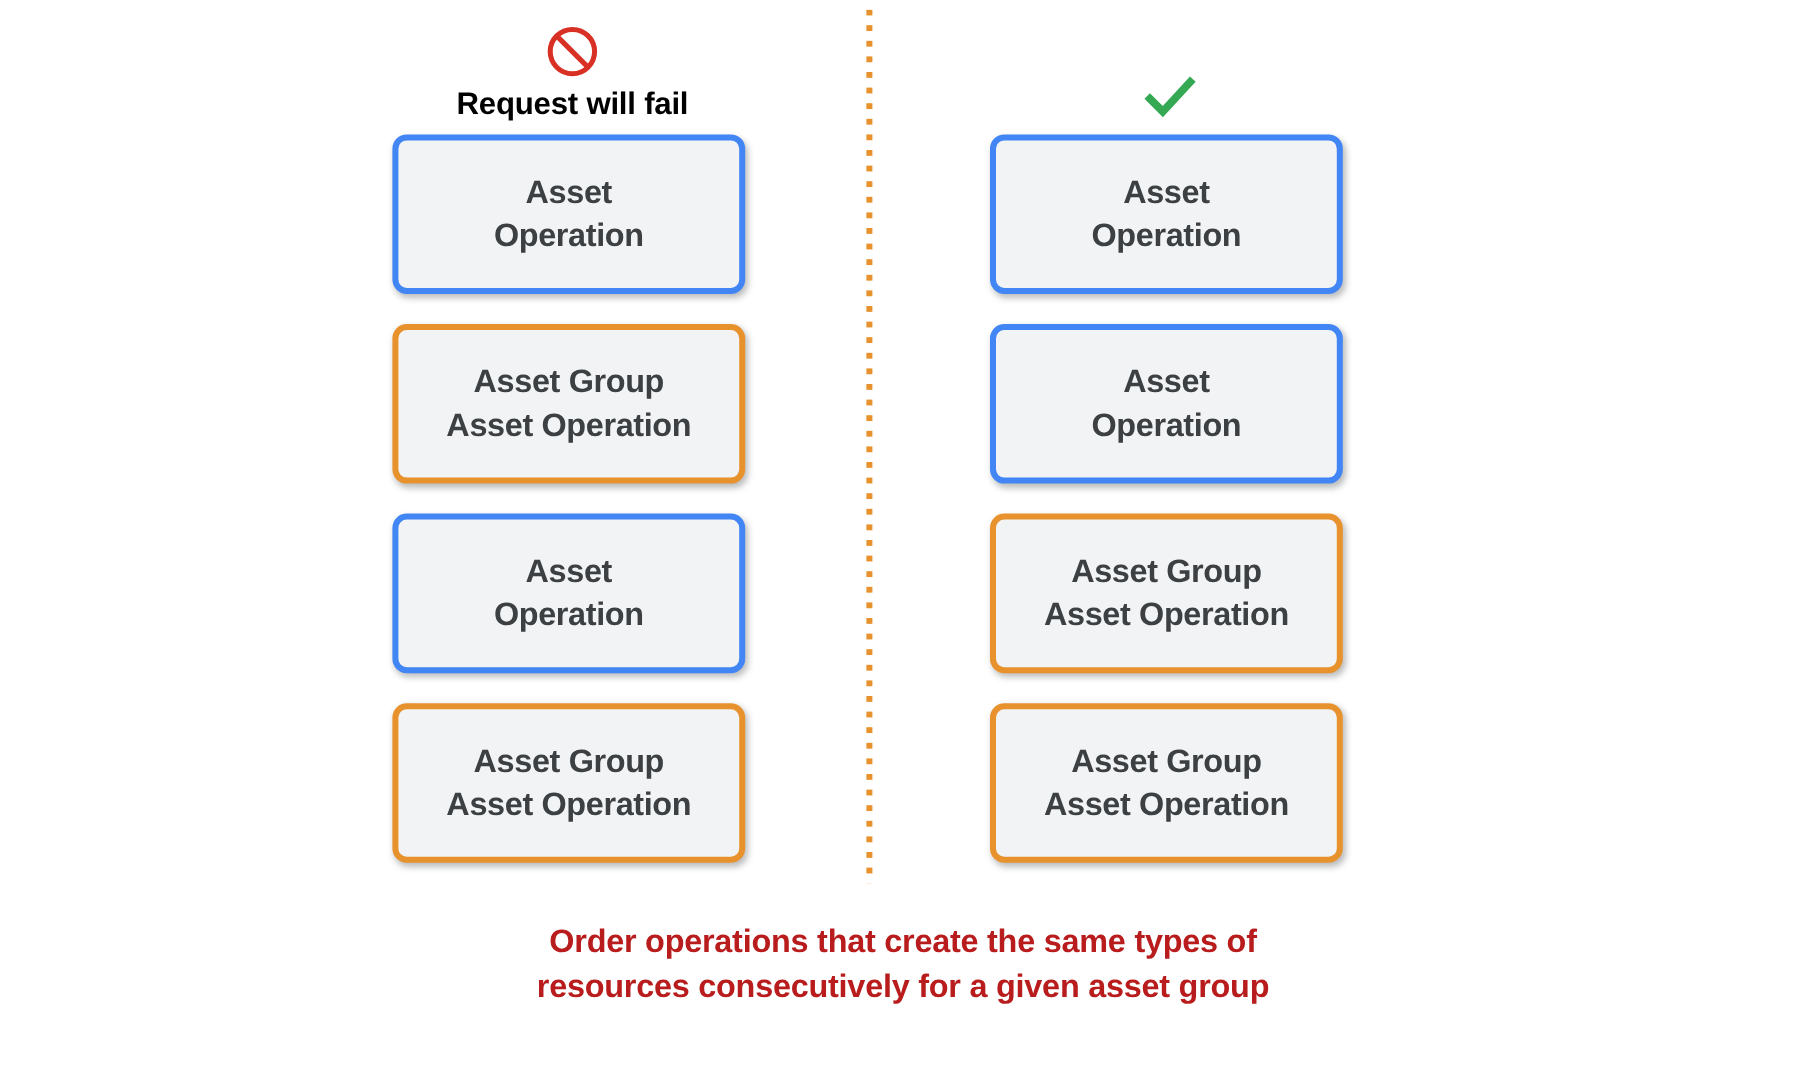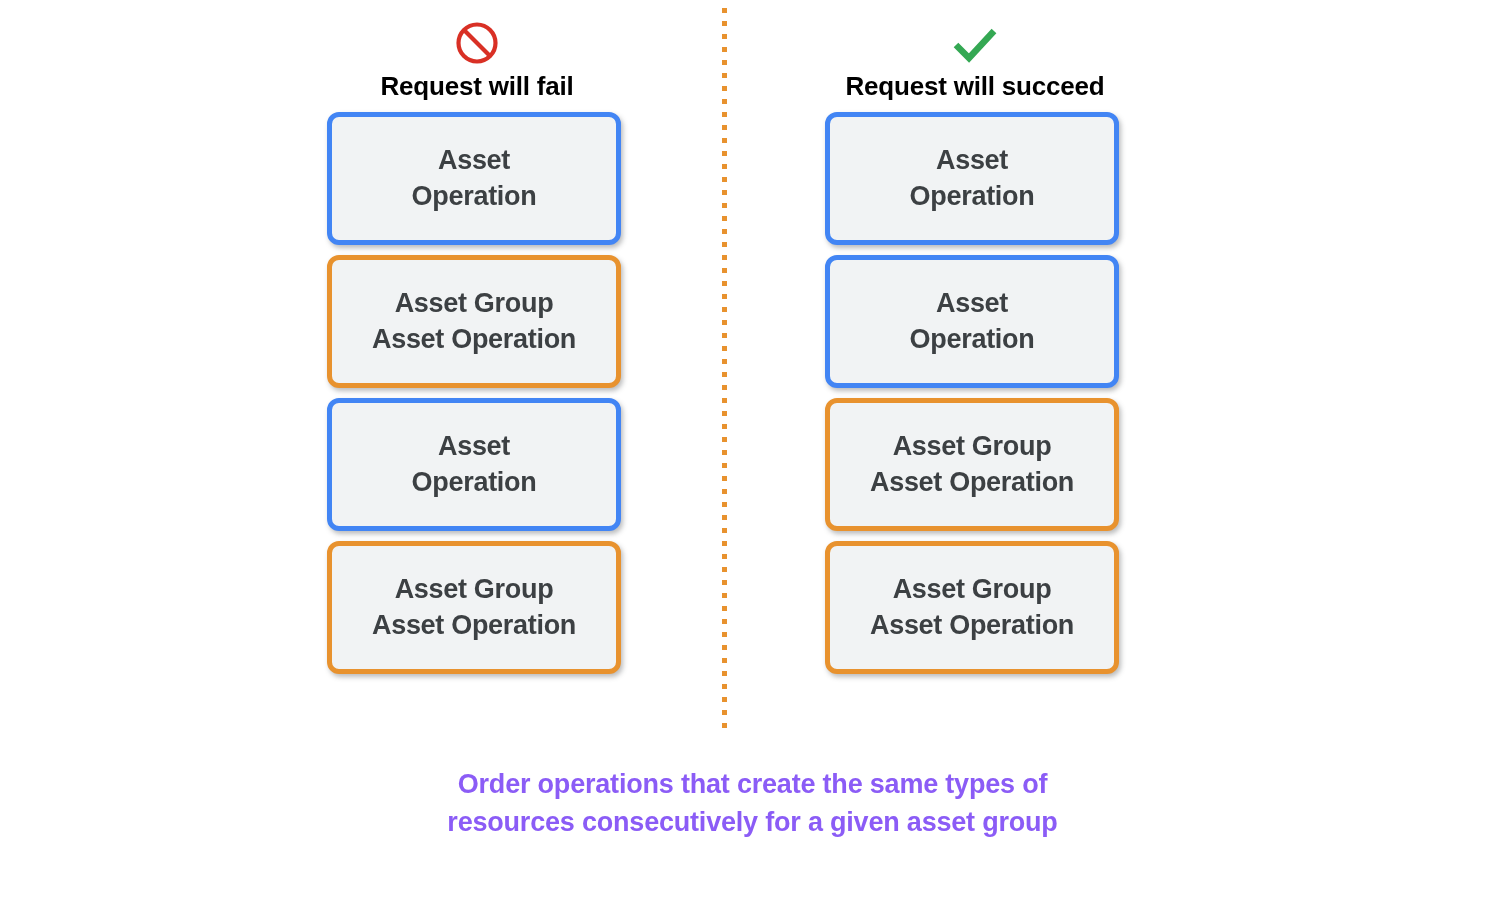--- a/index.html
+++ b/index.html
@@ -62,21 +62,21 @@
     color: #000000;
     letter-spacing: -0.2px;
     white-space: nowrap;
     margin-top: 4px;
   }
 
   
   .card-stack {
     display: flex;
     flex-direction: column;
-    gap: 10px;
+    gap: 25px;
     margin-top: 10px;
   }
 
   .card {
     box-sizing: border-box;
     width: 294px;
     height: 133px;
     background: #f1f3f4;
     border-radius: 12px;
     border: 5px solid #4285f4;
@@ -100,21 +100,21 @@
 
   
   .caption {
     position: absolute;
     left: 0;
     top: 765px;
     width: 1505px;
     text-align: center;
     font-size: 27px;
     font-weight: 700;
-    color: #8b5cf6;
+    color: #b91c1c;
     line-height: 1.42;
     letter-spacing: -0.2px;
     white-space: pre-line;
   }
 </style>
 </head>
 <body>
 
 <div id="diagram">
 
@@ -151,21 +151,20 @@
     </div>
   </div>
 
   <div class="column succeed">
     <div class="col-header">
       <span class="status-icon">
         <svg width="58" height="48" viewBox="0 0 58 48" aria-hidden="true">
           <polyline points="10,26 23,39 48,12" fill="none" stroke="#34a853" stroke-width="6.5" stroke-linecap="butt" stroke-linejoin="miter"></polyline>
         </svg>
       </span>
-      <div class="col-title">Request will succeed</div>
     </div>
 
     <div class="card-stack">
       <div class="card blue">
         <span class="card-label">Asset
 Operation</span>
       </div>
       <div class="card blue">
         <span class="card-label">Asset
 Operation</span>

